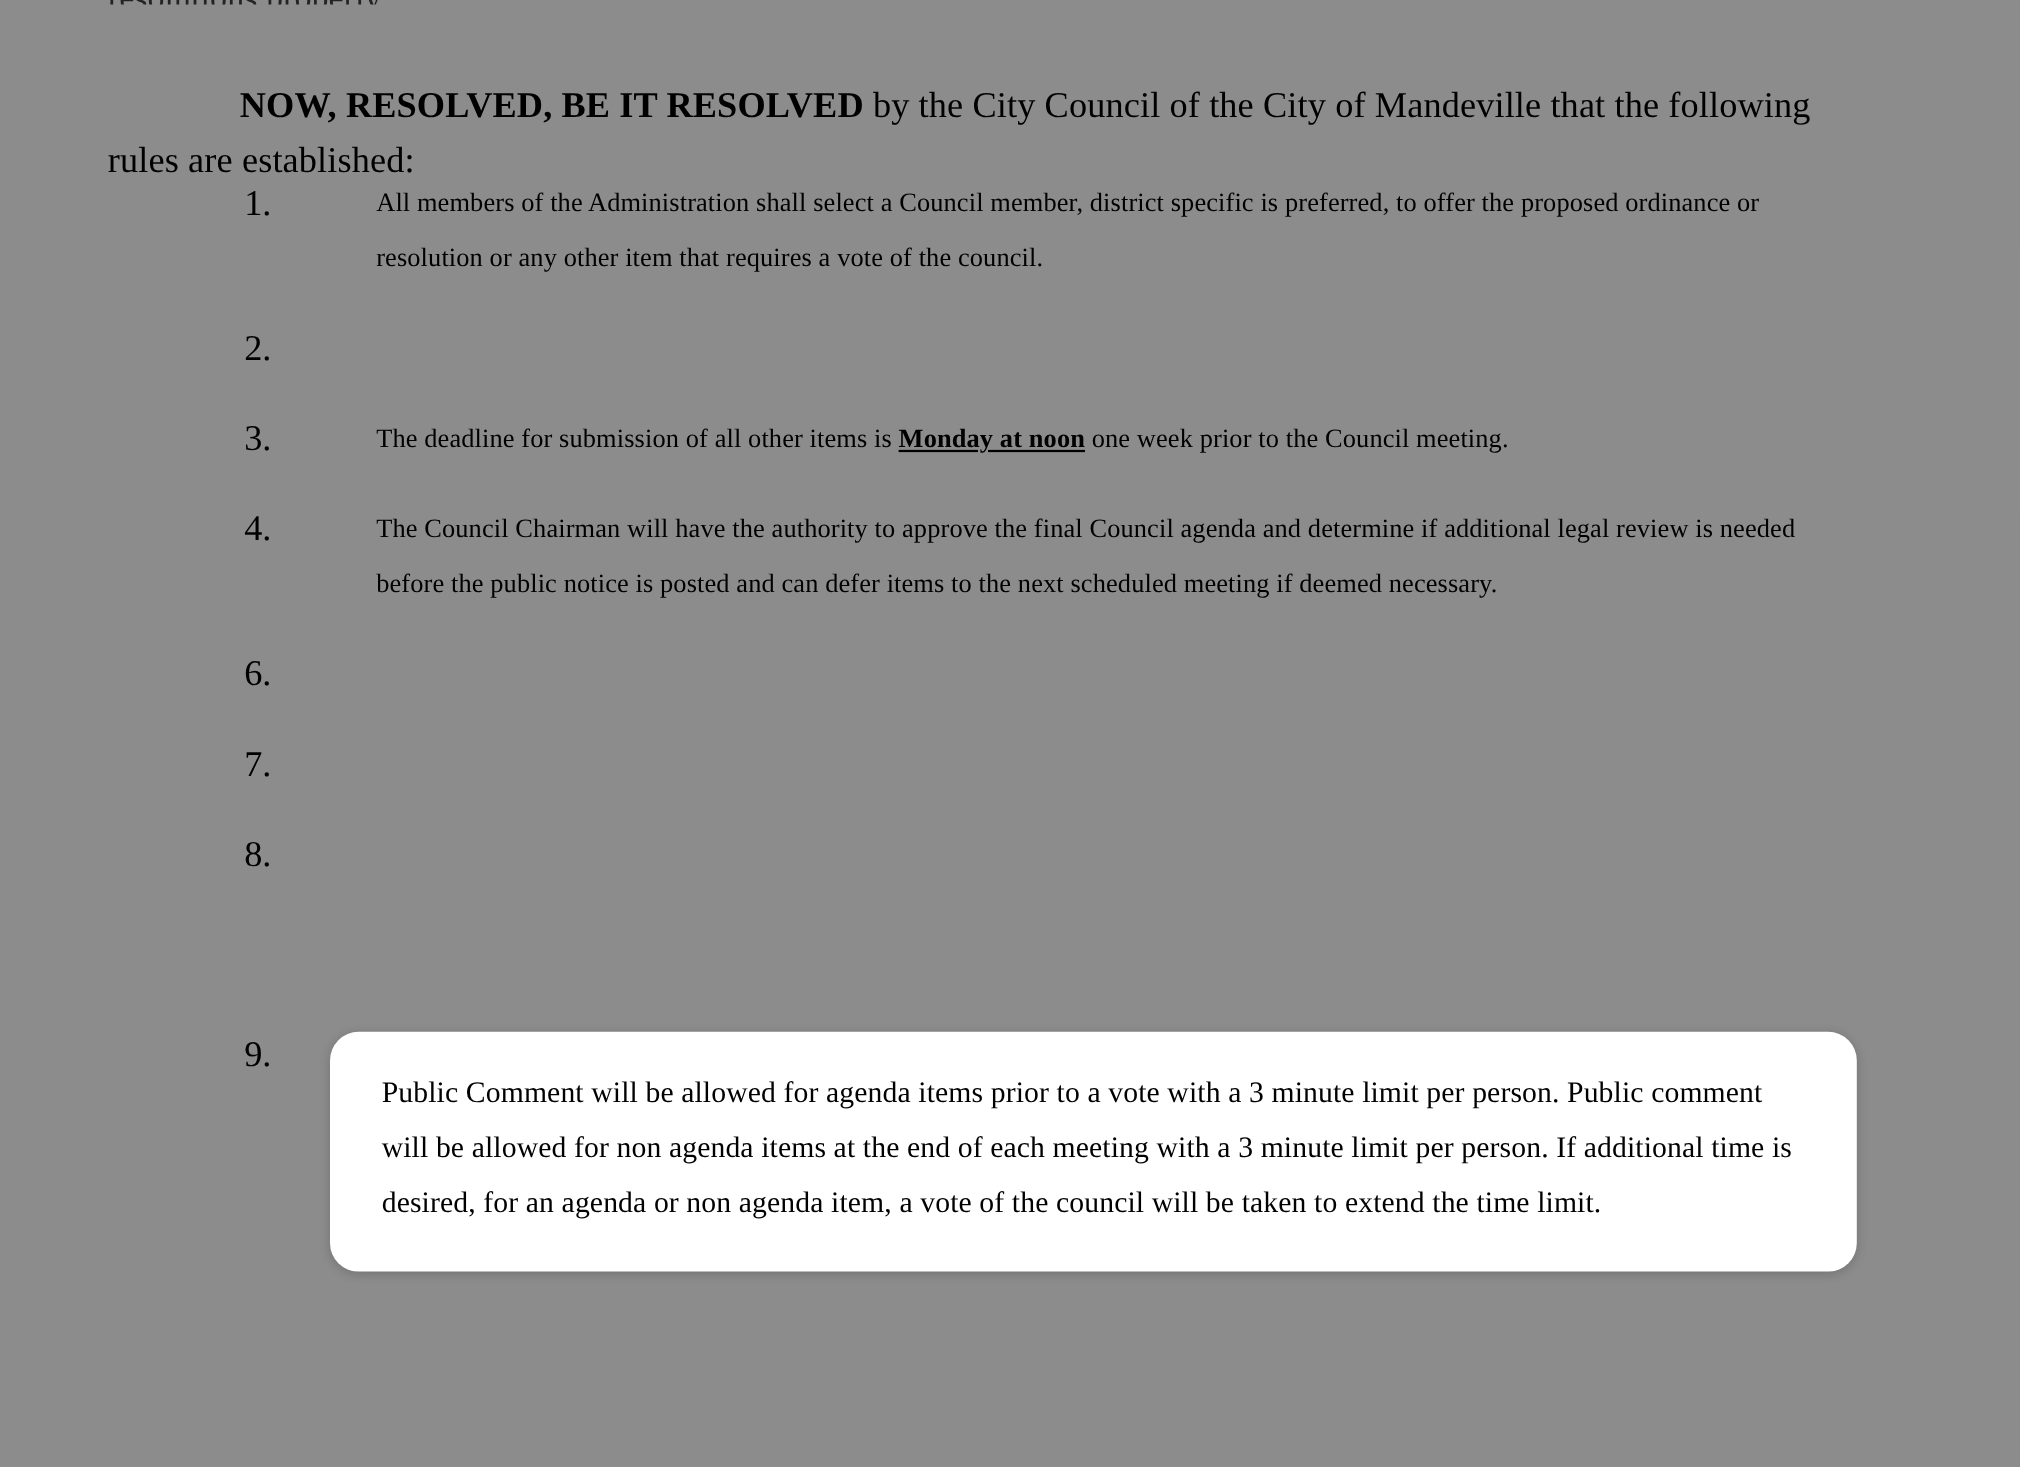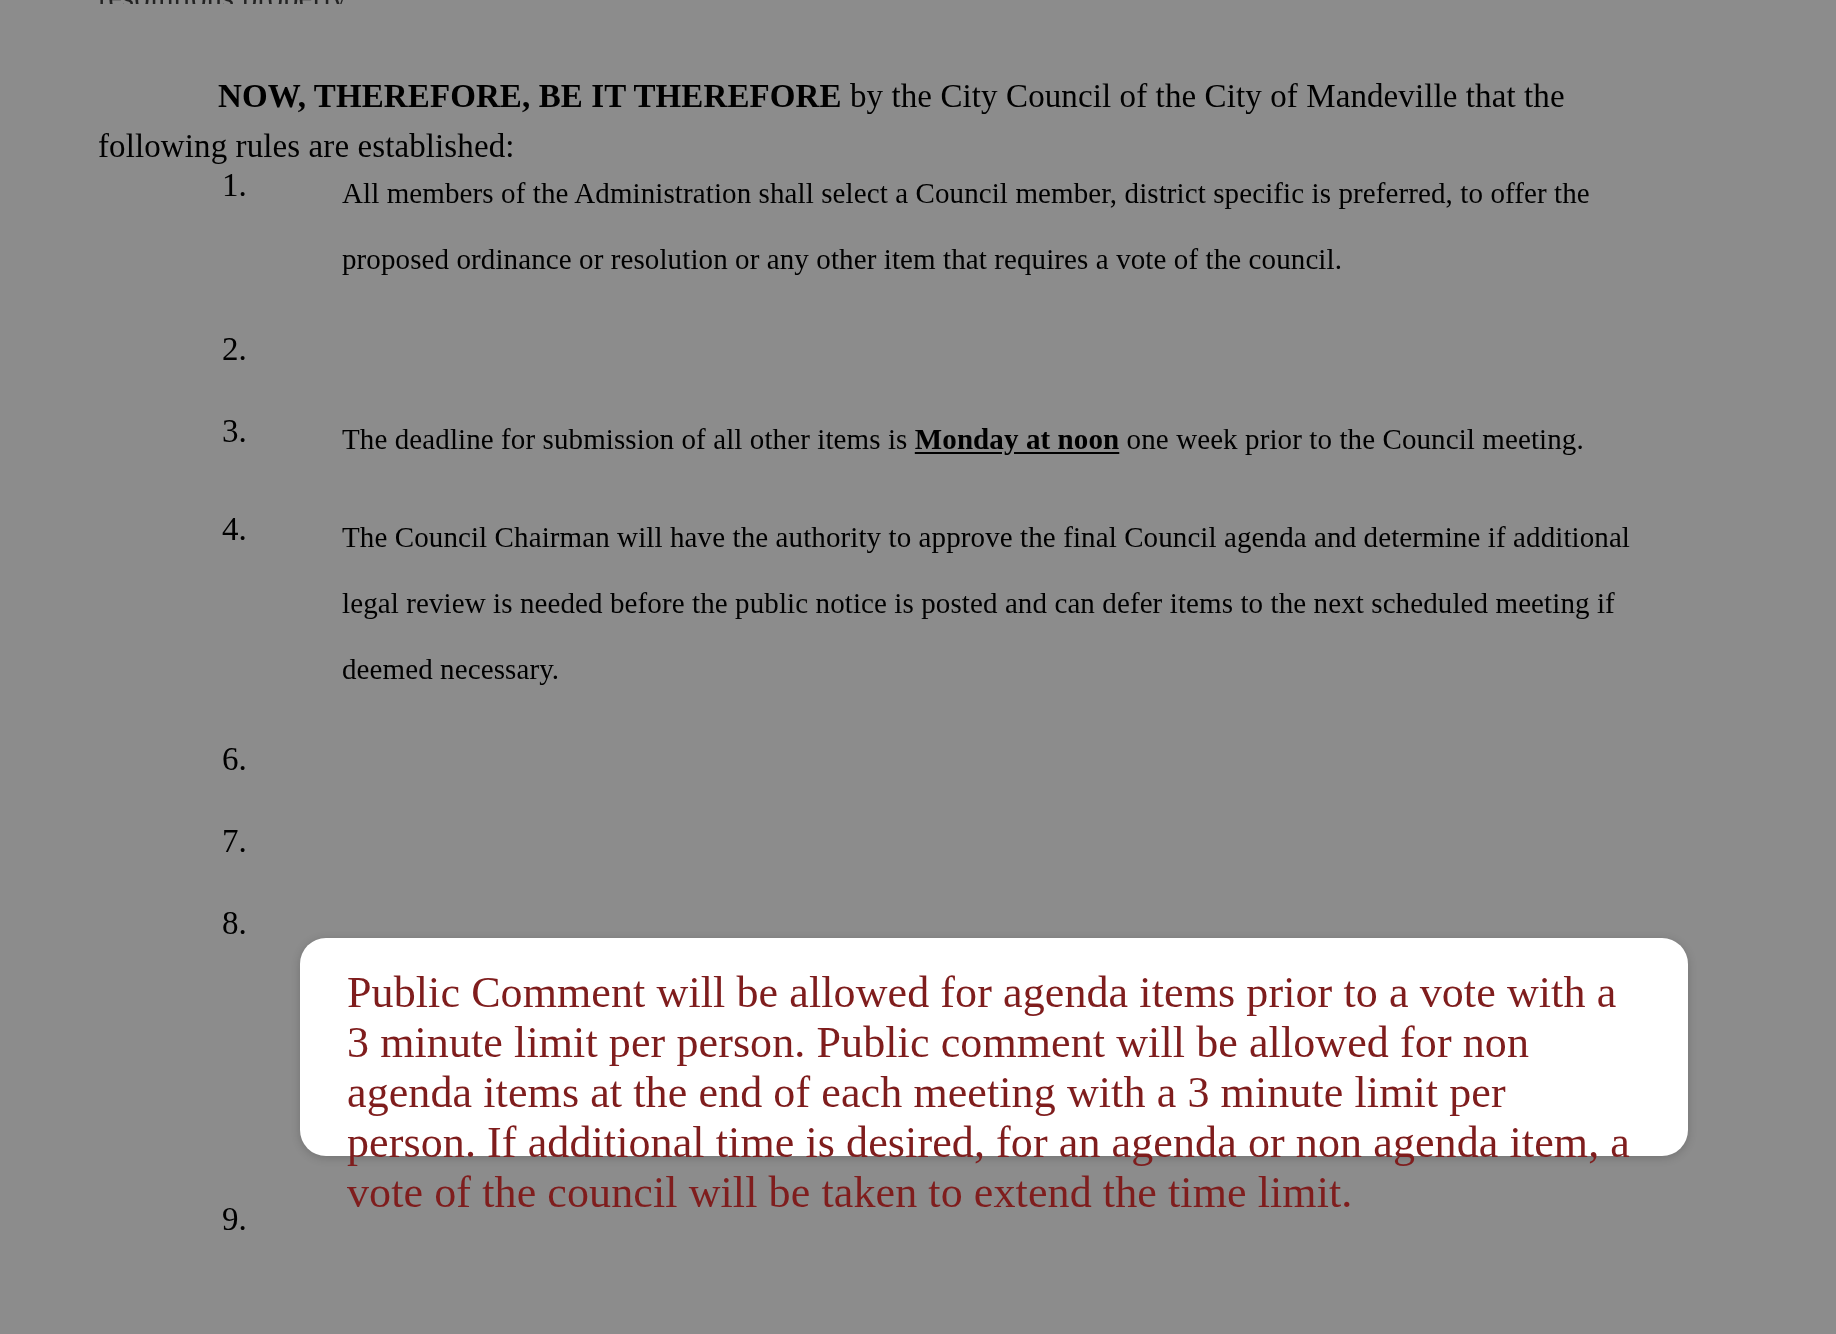--- a/index.html
+++ b/index.html
@@ -74,22 +74,22 @@
     flex: 0 0 120px;
     width: 120px;
     margin-left: 222px;
     font-size: 33px;
     line-height: 50px;
     text-align: left;
   }
   .rule-text {
     flex: 1 1 auto;
     max-width: 1345px;
-    font-size: 29px;
-    line-height: 66px;
+    font-size: 24px;
+    line-height: 50px;
     padding-right: 60px;
     letter-spacing: .1px;
   }
   .rule-text .bu {
     font-weight: 700;
     text-decoration: underline;
     text-underline-offset: 3px;
   }
 
   
@@ -104,38 +104,38 @@
     height: 218px;
     background: #ffffff;
     border-radius: 26px;
     box-shadow: 0 2px 10px rgba(0,0,0,.18);
   }
   #spotlight .spot-text {
     position: absolute;
     left: 47px;
     top: 30px;
     width: 1290px;
-    font-size: 44px;
+    font-size: 27px;
     line-height: 50px;
-    color: #7f1d1d;
+    color: #000000;
     letter-spacing: .1px;
   }
 </style>
 </head>
 <body>
 
 <div id="page">
 
   <div class="clipped-top">
     <span>resolutions properly</span>
   </div>
 
   <div class="doc-body">
 
-    <p class="intro"><b>NOW, THEREFORE, BE IT THEREFORE</b><span> by the City Council of the City of Mandeville that the following rules are established:</span></p>
+    <p class="intro"><b>NOW, RESOLVED, BE IT RESOLVED</b><span> by the City Council of the City of Mandeville that the following rules are established:</span></p>
 
     <div class="rules">
 
       <div class="rule">
         <div class="rule-num">1.</div>
         <div class="rule-text">All members of the Administration shall select a Council member, district specific is preferred, to offer the proposed ordinance or resolution or any other item that requires a vote of the council.</div>
       </div>
 
       <div class="rule">
         <div class="rule-num">2.</div>

